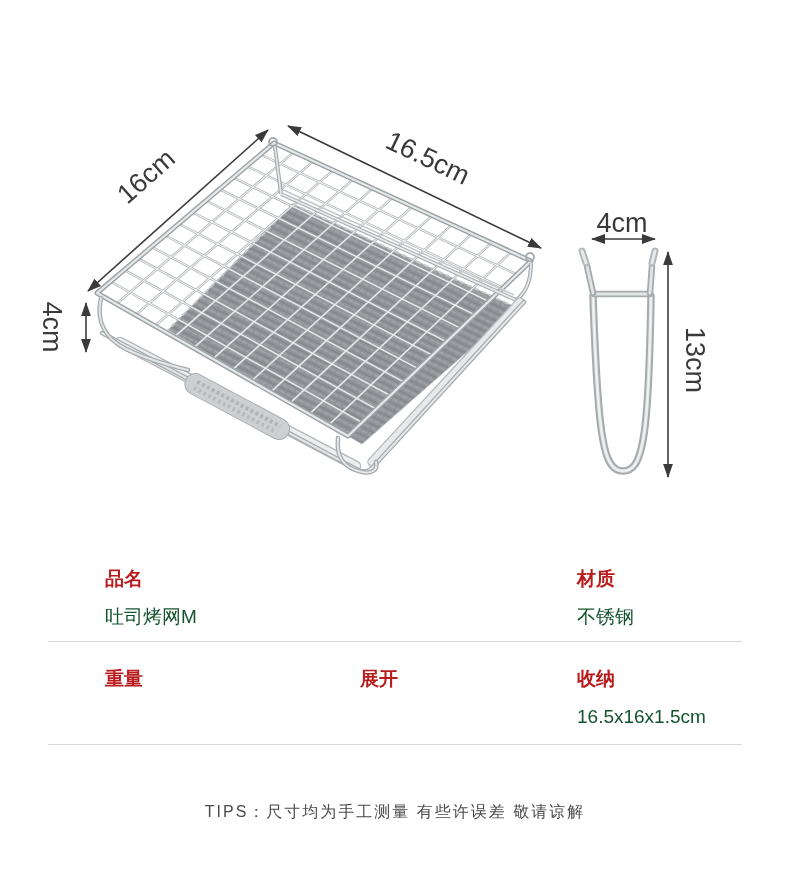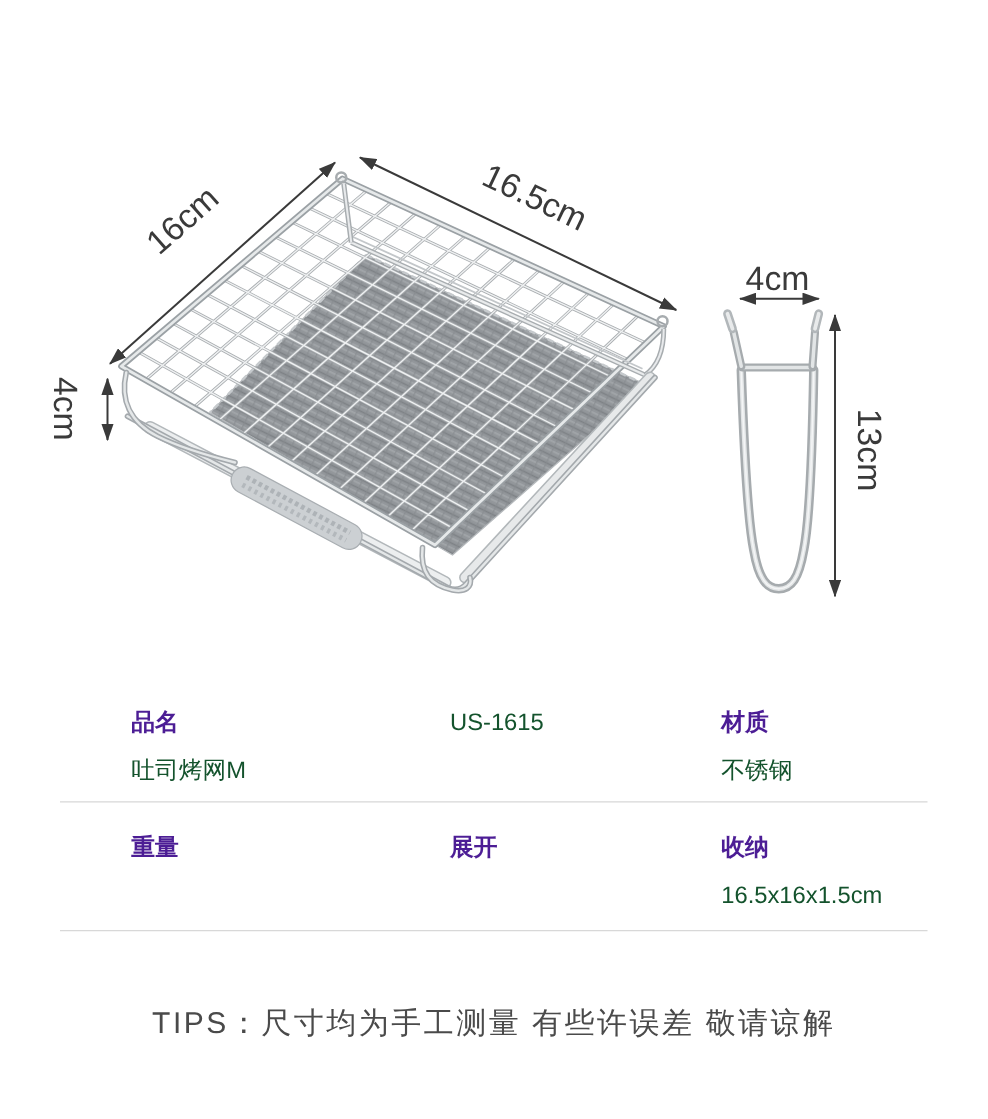--- a/index.html
+++ b/index.html
@@ -11,27 +11,27 @@
   svg text{font-family:"Liberation Sans",sans-serif;fill:#3a3a3a;font-size:27px;}
   .dim{stroke:#3a3a3a;stroke-width:1.6;fill:none;}
 
   .spec-row{position:absolute;left:105px;width:640px;display:flex;}
   .spec-row.r1{top:568px;}
   .spec-row.r2{top:668px;}
   .spec-col{display:flex;flex-direction:column;}
   .spec-col.c1{width:255px;}
   .spec-col.c2{width:217px;}
   .spec-col.c3{width:168px;}
-  .spec-h{font-size:19px;font-weight:700;color:#4c1d95;line-height:22px;margin-bottom:16px;}
+  .spec-h{font-size:19px;font-weight:700;color:#b91c1c;line-height:22px;margin-bottom:16px;}
   .spec-v{font-size:19px;font-weight:400;color:#14532d;line-height:22px;}
   .divider{position:absolute;left:48px;width:694px;height:0;border-top:1px solid #d8d8d8;}
   .divider.d1{top:641px;}
   .divider.d2{top:744px;}
   .tips{position:absolute;top:802px;left:0;width:790px;text-align:center;
-        font-size:24px;color:#4a4a4a;letter-spacing:2px;}
+        font-size:16px;color:#4a4a4a;letter-spacing:2px;}
 </style>
 </head>
 <body>
 
 <div class="figure">
 <svg width="790" height="545" viewBox="0 0 790 545">
   <defs>
     <marker id="arrow" viewBox="0 0 10 7" refX="9.3" refY="3.5" markerWidth="14" markerHeight="10" orient="auto-start-reverse" markerUnits="userSpaceOnUse">
       <path d="M0,0 L10,3.5 L0,7 Z" fill="#3a3a3a"></path>
     </marker>
@@ -128,21 +128,20 @@
   </g>
 </svg>
 </div>
 
 <div class="spec-row r1">
   <div class="spec-col c1">
     <div class="spec-h">品名</div>
     <div class="spec-v">吐司烤网M</div>
   </div>
   <div class="spec-col c2">
-    <div class="spec-v">US-1615</div>
   </div>
   <div class="spec-col c3">
     <div class="spec-h">材质</div>
     <div class="spec-v">不锈钢</div>
   </div>
 </div>
 
 <div class="divider d1"></div>
 
 <div class="spec-row r2">

